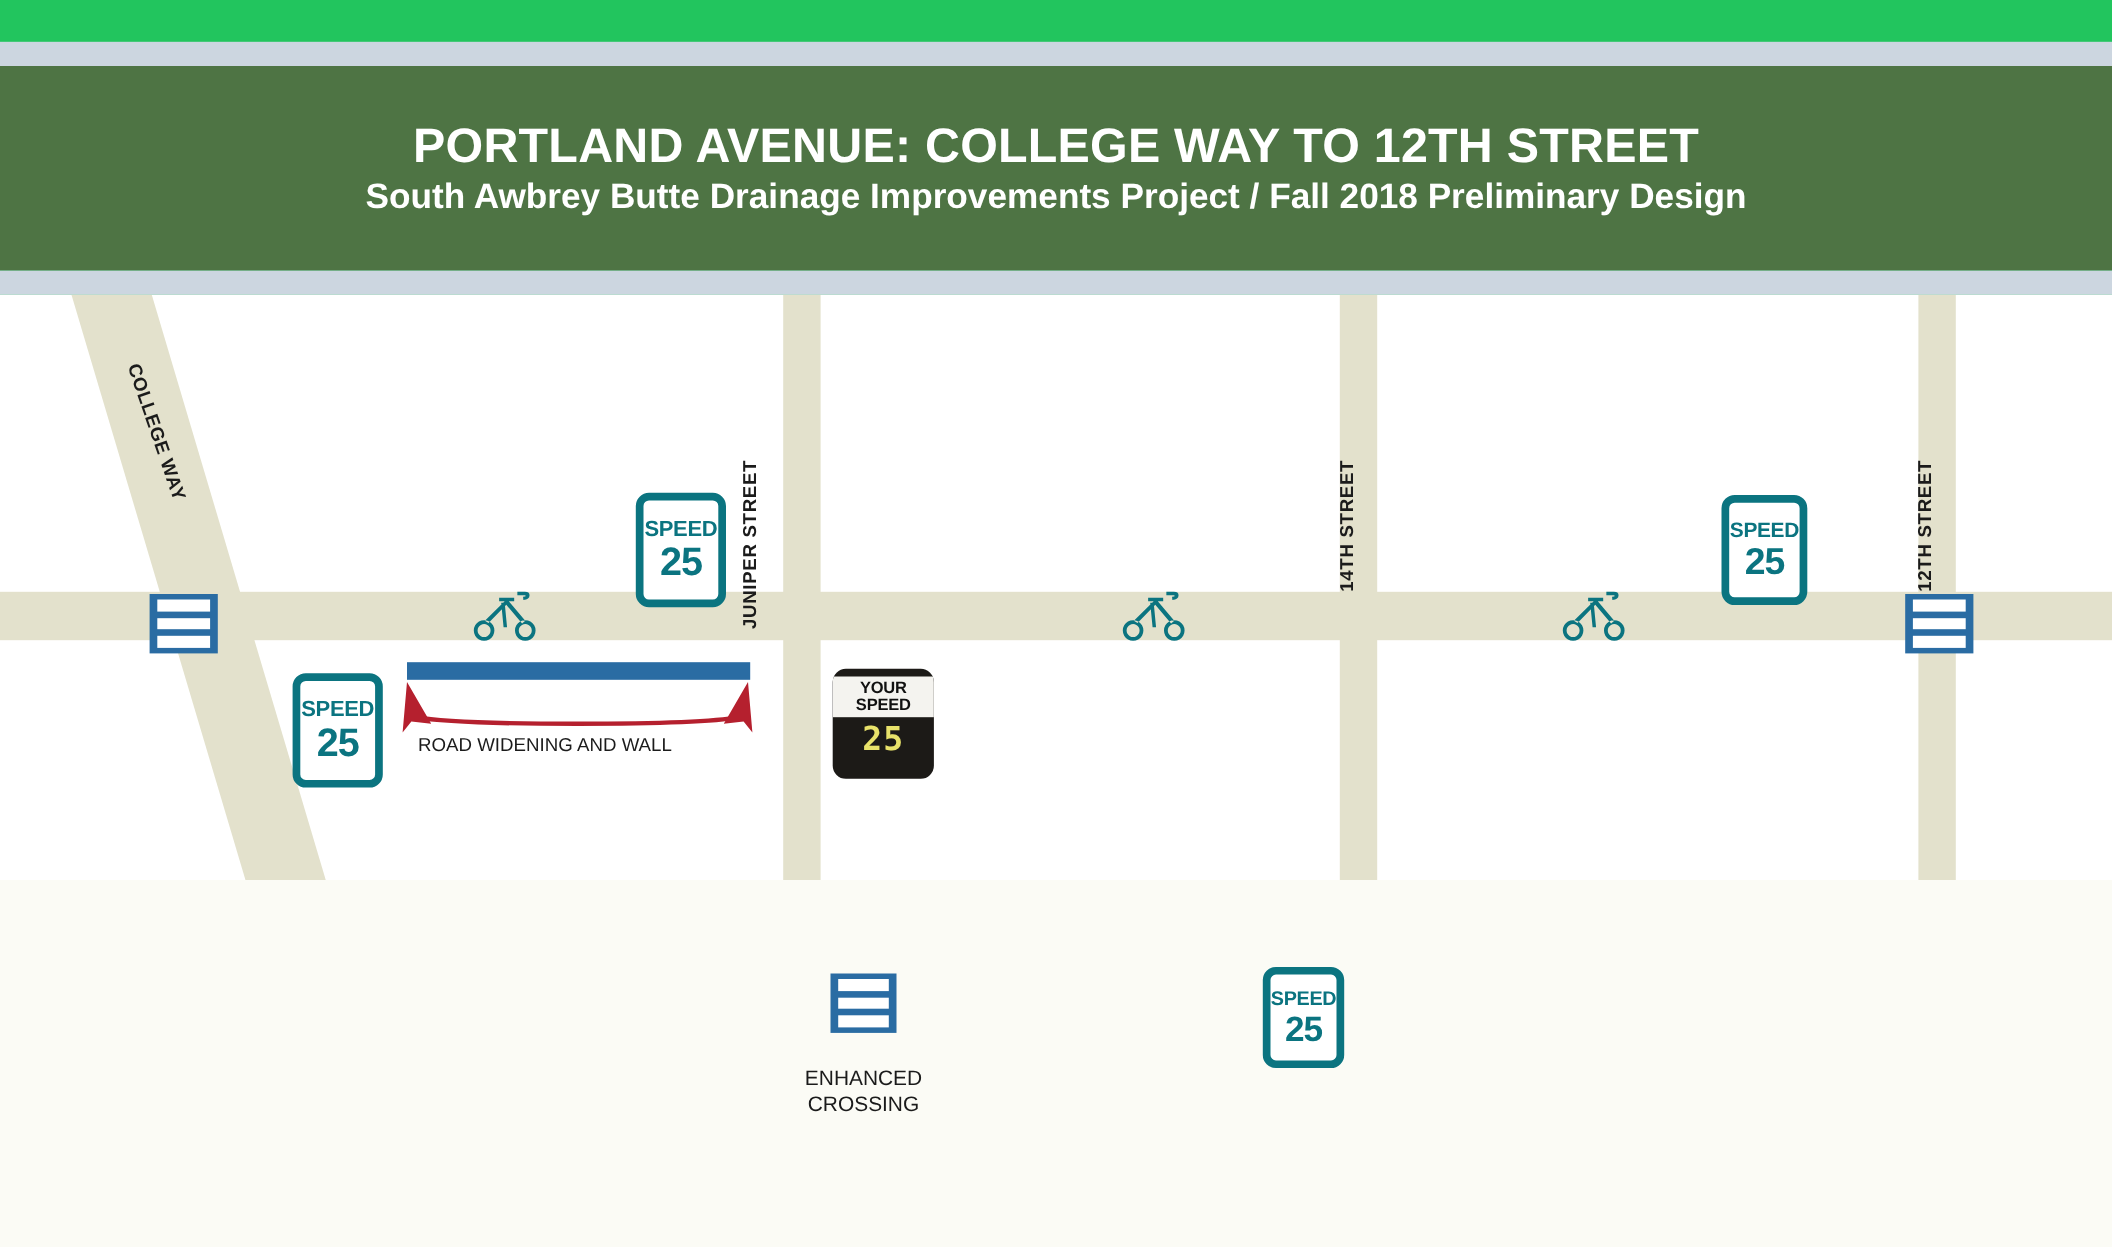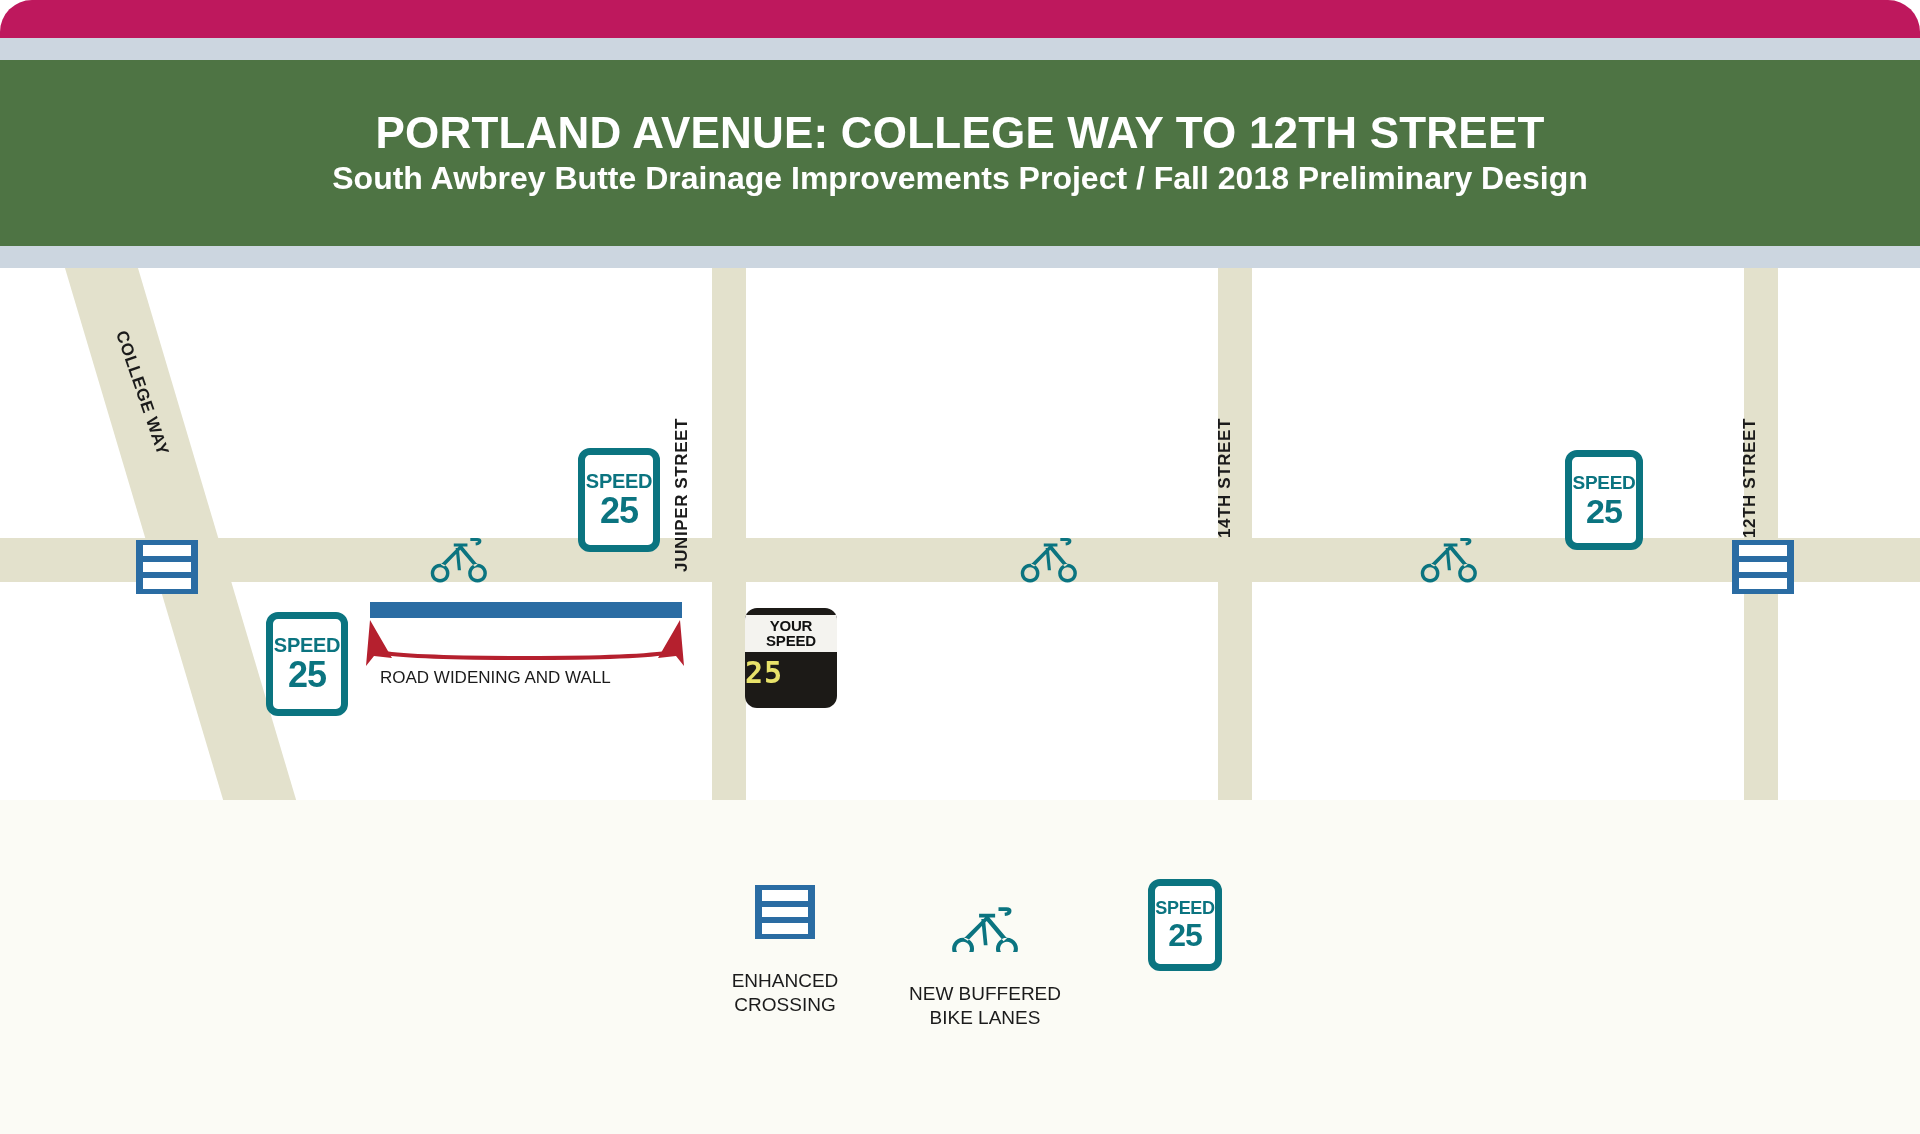--- a/index.html
+++ b/index.html
@@ -1,19 +1,19 @@
 <!DOCTYPE html>
 <html><head>
 <meta charset="utf-8">
 <style>
   * { margin:0; padding:0; box-sizing:border-box; }
   html,body { width:1920px; height:1134px; background:#ffffff;
               font-family:"Liberation Sans", sans-serif; overflow:hidden; }
 
-  #page { position:relative; width:1920px; height:1134px; background:#be185d;border-radius:32px; }
+  #page { position:relative; width:1920px; height:1134px; background:#22c55e; }
 
   
   .band-top    { position:absolute; left:0; top:38px;  width:1920px; height:22px; background:#ccd6e0; }
   .band-bottom { position:absolute; left:0; top:246px; width:1920px; height:22px; background:#ccd6e0; }
   .header {
     position:absolute; left:0; top:60px; width:1920px; height:186px;
     background:#4e7444; display:flex; flex-direction:column;
     align-items:center; justify-content:center; gap:4px;
   }
   .header-title {
@@ -43,22 +43,22 @@
     position:absolute; background:#ffffff; border:7px solid #0b7480;
     border-radius:12px; display:flex; flex-direction:column;
     align-items:center; justify-content:center; line-height:1;
   }
   .speed-sign .sl-top { color:#0b7480; font-weight:bold; letter-spacing:-.3px; }
   .speed-sign .sl-num { color:#0b7480; font-weight:bold; letter-spacing:-1px; }
 
   
   .radar {
     position:absolute; background:#1c1a17; border-radius:12px;
-    display:flex; flex-direction:column; 
-    overflow:hidden; padding-top:7px;
+    display:flex; flex-direction:column; align-items:center;
+    overflow:hidden; padding-top:7px;margin-left:12px;
   }
   .radar-plate {
     width:100%; background:#f4f3ef; color:#111111; text-align:center;
     font-weight:bold; font-size:15px; line-height:1.0; padding:3px 0 4px;
     letter-spacing:-.2px;
   }
   .radar-num {
     color:#e8e26a; font-family:"DejaVu Sans Mono", monospace;
     font-size:30px; font-weight:bold; line-height:1; padding:6px 0 8px;
     letter-spacing:1px;
@@ -197,33 +197,20 @@
         <div class="crossing" style="position:relative; width:60px; height:54px;">
           <i></i>
           <i></i>
           <i></i>
         </div>
       </div>
       <div class="legend-text">ENHANCED
 CROSSING</div>
     </div>
 
-    <div class="legend-item" style="left:860px; top:82px;">
-      <div class="legend-icon">
-        <svg width="74" height="54" viewBox="0 0 800 640" fill="#0b7480">
-          <path d="M140 470 a130 130 0 1 0 0.1 0 m0 48 a82 82 0 1 1 -0.1 0
-                   M660 470 a130 130 0 1 0 0.1 0 m0 48 a82 82 0 1 1 -0.1 0
-                   M150 478 L400 230 L330 230 L330 186 L520 186 L520 230 L452 230 L660 478 L620 512 L420 274 L196 506 Z
-                   M400 250 L430 560 L386 560 L356 250 Z
-                   M636 214 q78 -6 78 -60 q0 -44 -58 -44 l-96 0 l0 44 l92 0 q14 0 14 10 q0 8 -34 10 Z"></path>
-        </svg>
-      </div>
-      <div class="legend-text">NEW BUFFERED
-BIKE LANES</div>
-    </div>
 
     <div class="legend-item" style="left:1060px; top:82px;">
       <div class="legend-icon">
         <div class="speed-sign" style="position:relative; width:74px; height:92px;">
           <span class="sl-top" style="font-size:18px;">SPEED</span>
           <span class="sl-num" style="font-size:32px; margin-top:2px;">25</span>
         </div>
       </div>
     </div>
 

